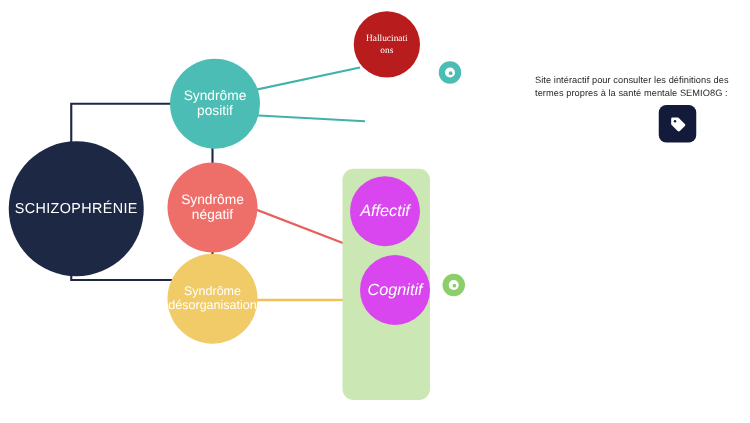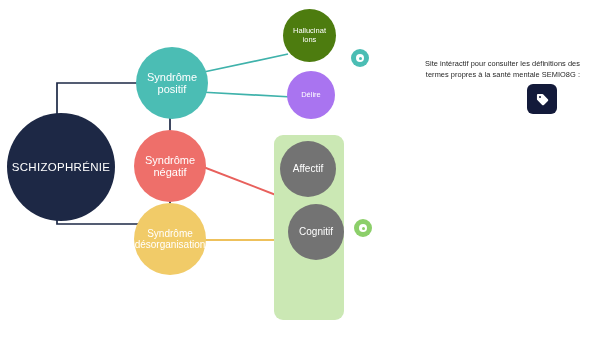--- a/index.html
+++ b/index.html
@@ -83,22 +83,23 @@
   #node-desorg .node-label {
     width: 106px;
   }
 
   
   #node-hallucinations {
     left: 283px;
     top: 9px;
     width: 53px;
     height: 53px;
-    background: #4d7c0f;
+    background: #b91c1c;
     font-size: 7.5px;
+    font-family: Liberation Serif, serif;
   }
   #node-hallucinations .node-label {
     width: 34px;
     word-break: break-all;
   }
   #node-delire {
     left: 287px;
     top: 71px;
     width: 48px;
     height: 48px;
@@ -110,22 +111,23 @@
   #group-desorg {
     position: absolute;
     left: 274px;
     top: 135px;
     width: 70px;
     height: 185px;
     background: #cbe8b4;
     border-radius: 9px;
   }
   .node-green {
-    background: #737373;
-    font-size: 10px;
+    background: #d946ef;
+    font-size: 13px;
+    font-style: italic;
   }
   #node-affectif {
     left: 280px;
     top: 141px;
     width: 56px;
     height: 56px;
   }
   #node-cognitif {
     left: 288px;
     top: 204px;
@@ -179,24 +181,23 @@
     height: 3px;
     border-radius: 50%;
     background: inherit;
   }
   #toggle-positif .ring::after { background: #4bbdb4; }
   #toggle-desorg .ring::after { background: #8ccf6a; }
 
   
   #side-panel {
     position: absolute;
-    left: 412px;
+    left: 428px;
     top: 58px;
     width: 168px;
-    text-align: right;
   }
   #panel-text {
     font-size: 7.4px;
     color: #262626;
     line-height: 1.55;
     letter-spacing: 0.05px;
   }
   #tag-button {
     position: absolute;
     left: 527px;
@@ -245,23 +246,20 @@
 négatif</span>
   </div>
   <div class="node" id="node-desorg">
     <span class="node-label">Syndrôme
 désorganisation</span>
   </div>
 
   <div class="node" id="node-hallucinations">
     <span class="node-label">Hallucinations</span>
   </div>
-  <div class="node" id="node-delire">
-    <span class="node-label">Délire</span>
-  </div>
 
   <div class="node node-green" id="node-affectif">
     <span class="node-label">Affectif</span>
   </div>
   <div class="node node-green" id="node-cognitif">
     <span class="node-label">Cognitif</span>
   </div>
 
   <div class="toggle-badge" id="toggle-positif">
     <span class="ring"></span>

